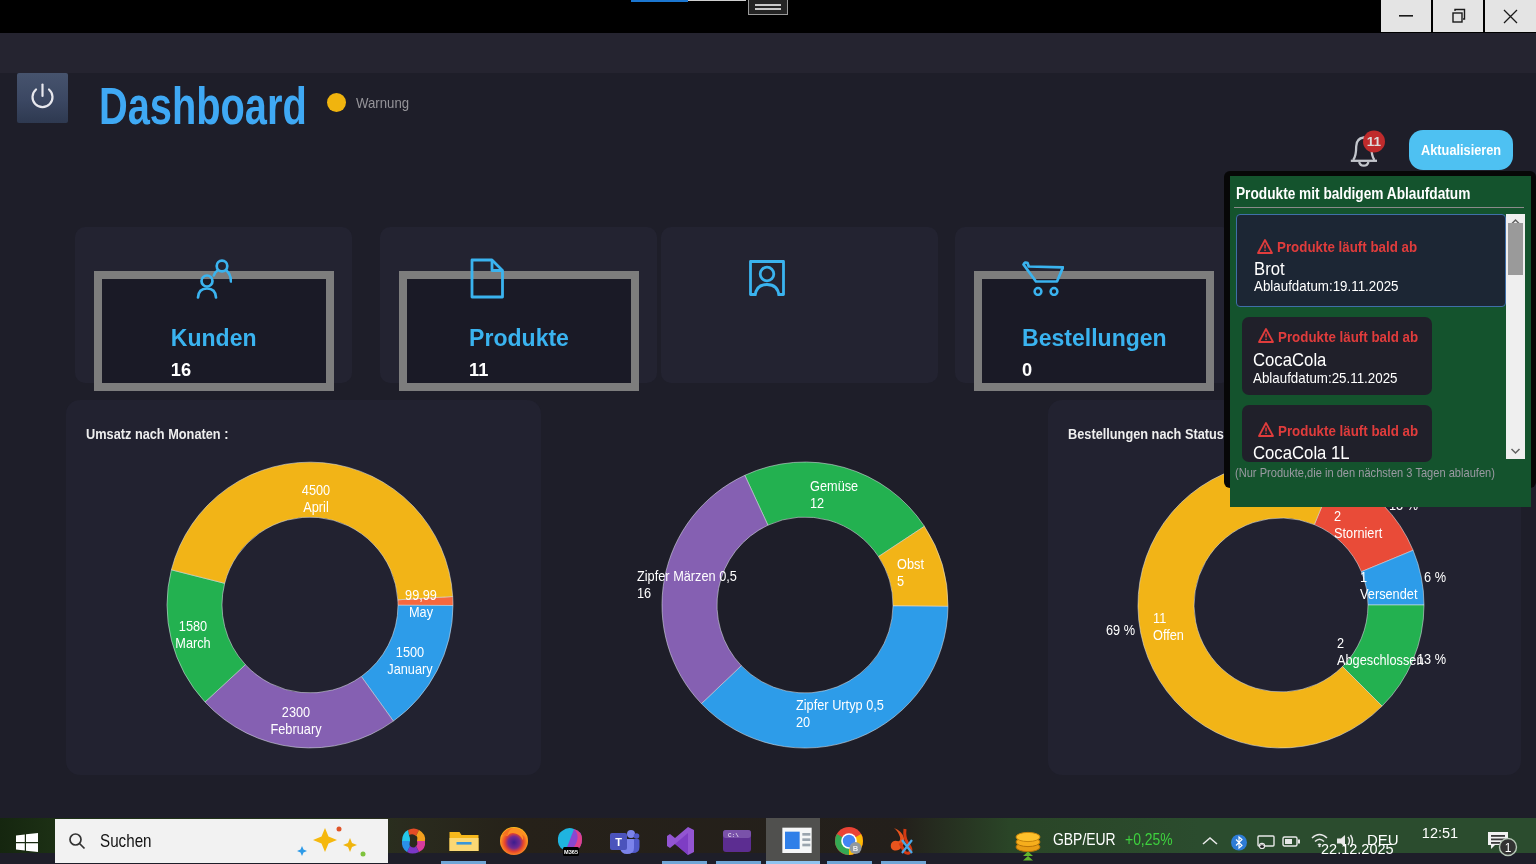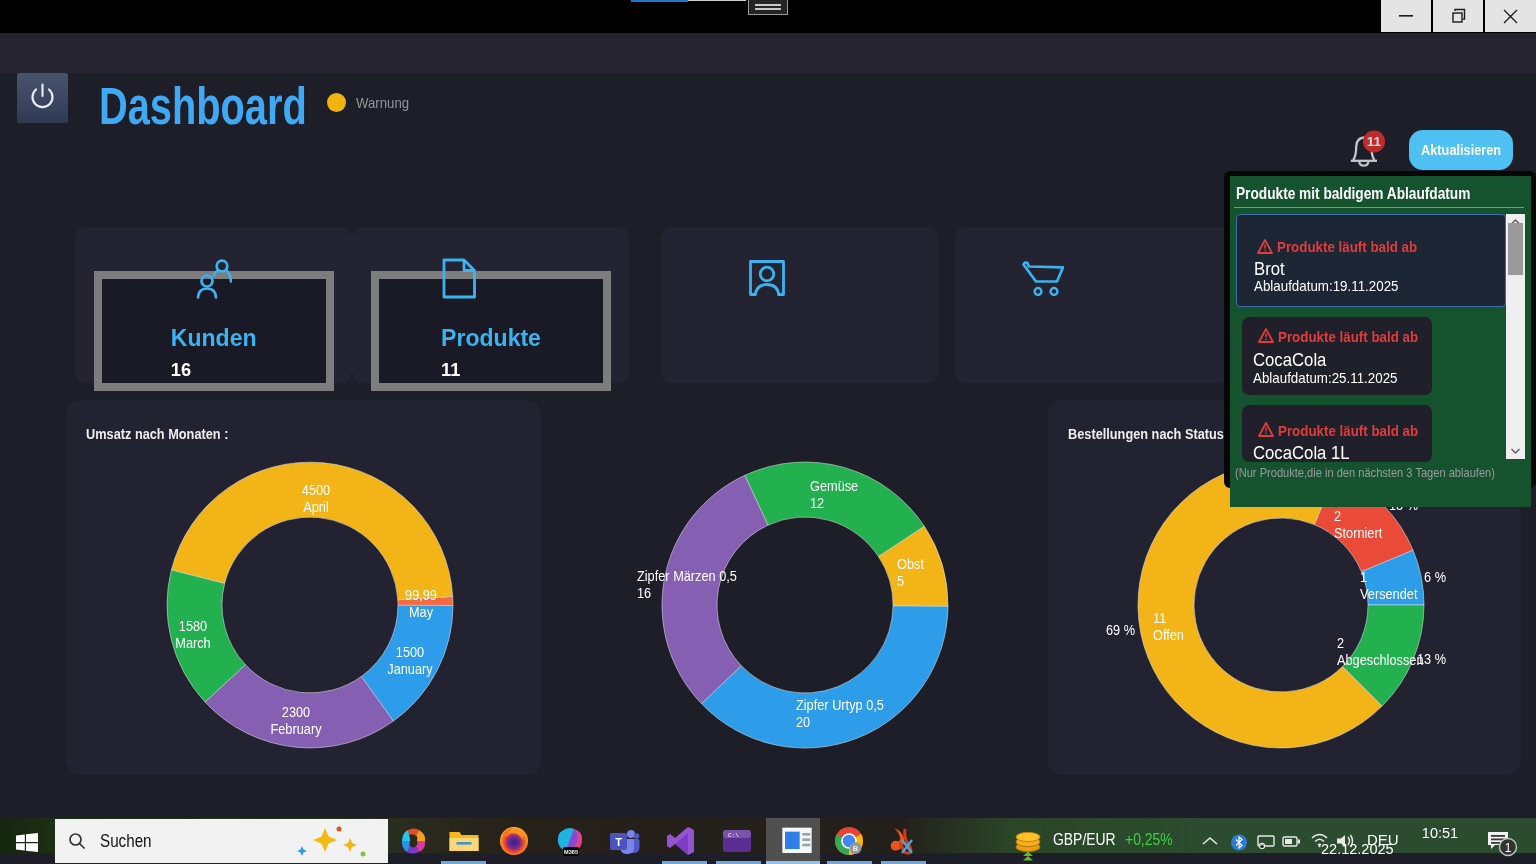--- a/index.html
+++ b/index.html
@@ -110,21 +110,21 @@
       <path d="M21.5 13.5 Q18.5 15.5 17.8 18.5" fill="none" stroke="#3ab3ef" stroke-width="2.7" stroke-linecap="round"></path>
       <circle cx="11" cy="24" r="5.5" fill="none" stroke="#3ab3ef" stroke-width="2.7"></circle>
       <path d="M2 40.5 Q2.5 31.5 11 31.5 Q19.5 31.5 20 40.5" fill="none" stroke="#3ab3ef" stroke-width="2.7" stroke-linecap="round"></path>
     </svg>
     <div class="cardin">
         <div class="cardcol">
       <div class="cardwrap"><div class="cardlabel">Kunden</div><div class="cardnum">16</div></div>
     </div>
       </div>
   </div>
-  <div class="card" style="left:352px;">
+  <div class="card" style="left:380px;">
     <svg class="cardicon" style="left:90px;top:31px;" width="35" height="41" viewBox="0 0 35 41">
       <path d="M2 2 L22 2 L32.5 12.5 L32.5 39 L2 39 Z" fill="none" stroke="#3ab3ef" stroke-width="2.8" stroke-linejoin="round"></path>
       <path d="M22 2 L22 12.5 L32.5 12.5" fill="none" stroke="#3ab3ef" stroke-width="2.8" stroke-linejoin="round"></path>
     </svg>
     <div class="cardin">
         <div class="cardcol">
       <div class="cardwrap"><div class="cardlabel">Produkte</div><div class="cardnum">11</div></div>
     </div>
       </div>
   </div>
@@ -134,20 +134,25 @@
       <circle cx="18" cy="14" r="6.8" fill="none" stroke="#3ab3ef" stroke-width="2.8"></circle>
       <path d="M6 36 Q7 24.5 18 24.5 Q29 24.5 30 36" fill="none" stroke="#3ab3ef" stroke-width="2.8"></path>
     </svg>
   </div>
   <div class="card" style="left:955px;">
     <svg class="cardicon" style="left:67px;top:33px;" width="42" height="36" viewBox="0 0 42 36">
       <path d="M1.5 4.5 Q3 1.5 5.5 3 L6.8 6.5 L41 7.3 L35 21.5 L14 21.5 Z" fill="none" stroke="#3ab3ef" stroke-width="2.7" stroke-linejoin="round"></path>
       <circle cx="16" cy="31.5" r="3.4" fill="none" stroke="#3ab3ef" stroke-width="2.5"></circle>
       <circle cx="32" cy="31.5" r="3.4" fill="none" stroke="#3ab3ef" stroke-width="2.5"></circle>
     </svg>
+    <div class="cardin">
+        <div class="cardcol">
+      <div class="cardwrap"><div class="cardlabel">Bestellungen</div><div class="cardnum">0</div></div>
+    </div>
+      </div>
   </div>
 
   <div class="ccard" style="left:66px;width:475px;">
       <div class="ctitle">Umsatz nach Monaten :</div>
     </div>
   <div class="ccard" style="left:1048px;width:473px;">
       <div class="ctitle">Bestellungen nach Status :</div>
     </div>
 
   <svg class="abs" style="left:0;top:0;" width="1536" height="864">
@@ -373,21 +378,21 @@
         <path d="M2 5 Q9.5 -2 17 5" fill="none" stroke="#e8e8e8" stroke-width="1.5"></path>
         <path d="M5 8.5 Q9.5 4 14 8.5" fill="none" stroke="#e8e8e8" stroke-width="1.5"></path>
         <path d="M8 12 Q9.5 10.3 11 12" fill="none" stroke="#e8e8e8" stroke-width="1.5"></path>
         <circle cx="9.5" cy="13.2" r="1.1" fill="#e8e8e8"></circle>
       </svg>
     <svg class="abs" style="left:1336px;top:15px;" width="20" height="16" viewBox="0 0 20 16">
         <path d="M1 5.5 L5 5.5 L9 2 L9 14 L5 10.5 L1 10.5 Z" fill="#e8e8e8"></path>
         <path d="M12 4 Q15 8 12 12 M14.5 2 Q18.5 8 14.5 14" fill="none" stroke="#e8e8e8" stroke-width="1.4"></path>
       </svg>
     <div class="abs" style="left:1367px;top:13px;font-size:15px;color:#fff;">DEU</div>
-    <div class="abs" style="left:1410px;top:7px;width:60px;text-align:center;font-size:14.5px;color:#fff;line-height:16px;">10:51</div>
+    <div class="abs" style="left:1410px;top:7px;width:60px;text-align:center;font-size:14.5px;color:#fff;line-height:16px;">12:51</div>
     <div class="abs" style="left:1321px;top:23px;width:72px;text-align:center;font-size:14.5px;color:#fff;line-height:16px;">22.12.2025</div>
     <svg class="abs" style="left:1487px;top:13px;" width="32" height="26" viewBox="0 0 32 26">
       <path d="M1 1 L21 1 L21 14 L8 14 L4 18 L4 14 L1 14 Z" fill="#f2f2f2"></path>
       <rect x="4" y="4" width="14" height="1.8" fill="#3a3a3a"></rect>
       <rect x="4" y="7.5" width="14" height="1.8" fill="#3a3a3a"></rect>
       <rect x="4" y="11" width="9" height="1.8" fill="#3a3a3a"></rect>
       <circle cx="21" cy="16" r="8.5" fill="#333" stroke="#b8c8b8" stroke-width="1.4"></circle>
       <text x="21" y="20.5" font-size="12" fill="#fff" text-anchor="middle" font-family="Liberation Sans, sans-serif">1</text>
     </svg>
   </div>

